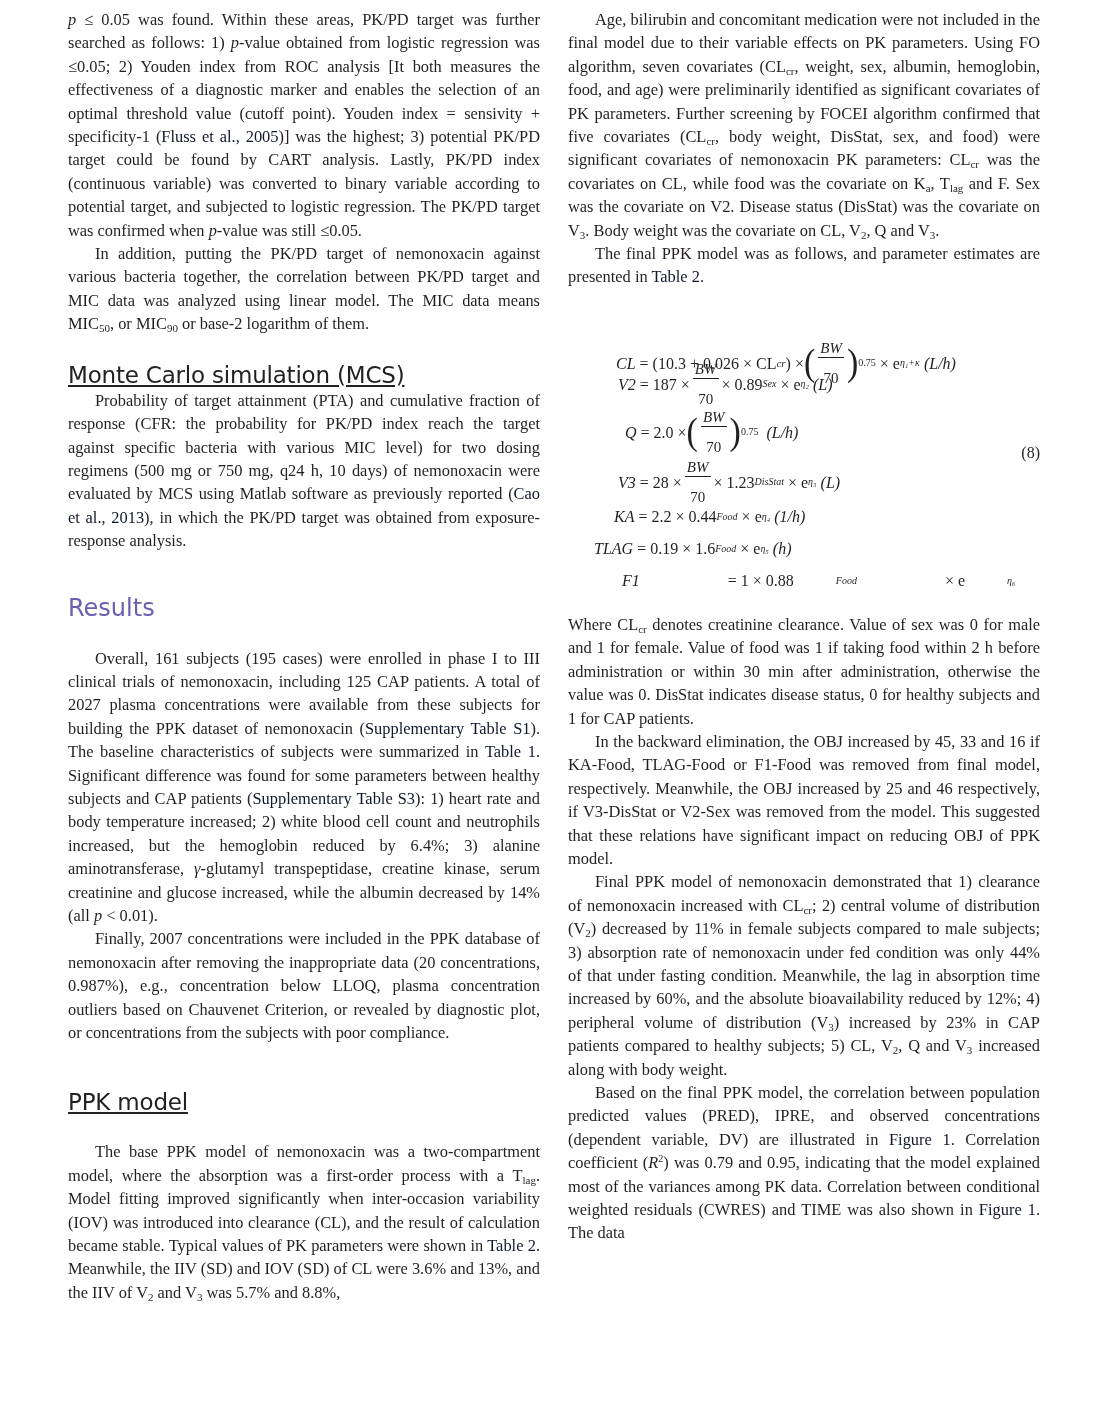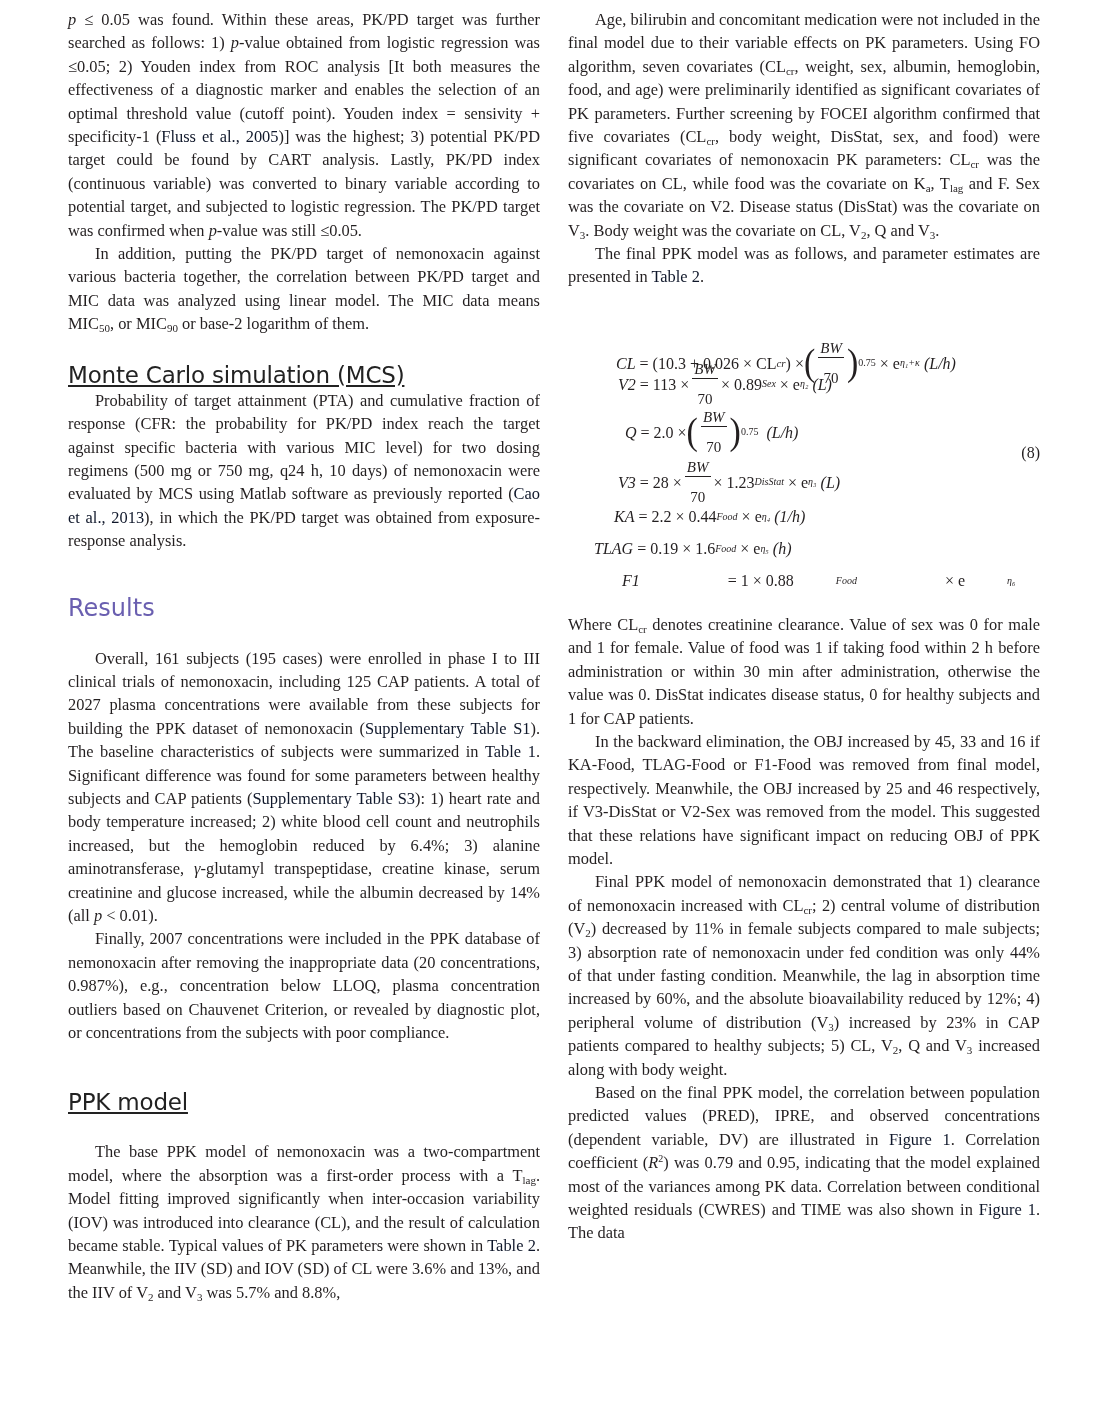--- a/index.html
+++ b/index.html
@@ -71,21 +71,21 @@
       <span class="sp"></span>
         <span>× e</span>
         <sup><i>η₁+κ</i></sup>
         <span class="sp"></span>
       <i>(L/h)</i>
     </div>
 
     <div class="eq" style="left:50px; top:58px;">
       <i>V2</i>
         <span class="sp"></span>
-      <span>= 113 ×</span>
+      <span>= 187 ×</span>
       <span class="frac">
           <i class="num">BW</i>
           <span>70</span>
         </span>
       <span>× 0.89</span>
         <sup><i>Sex</i></sup>
         <span class="sp"></span>
       <span>× e</span>
         <sup><i>η₂</i></sup>
         <span class="sp"></span>

